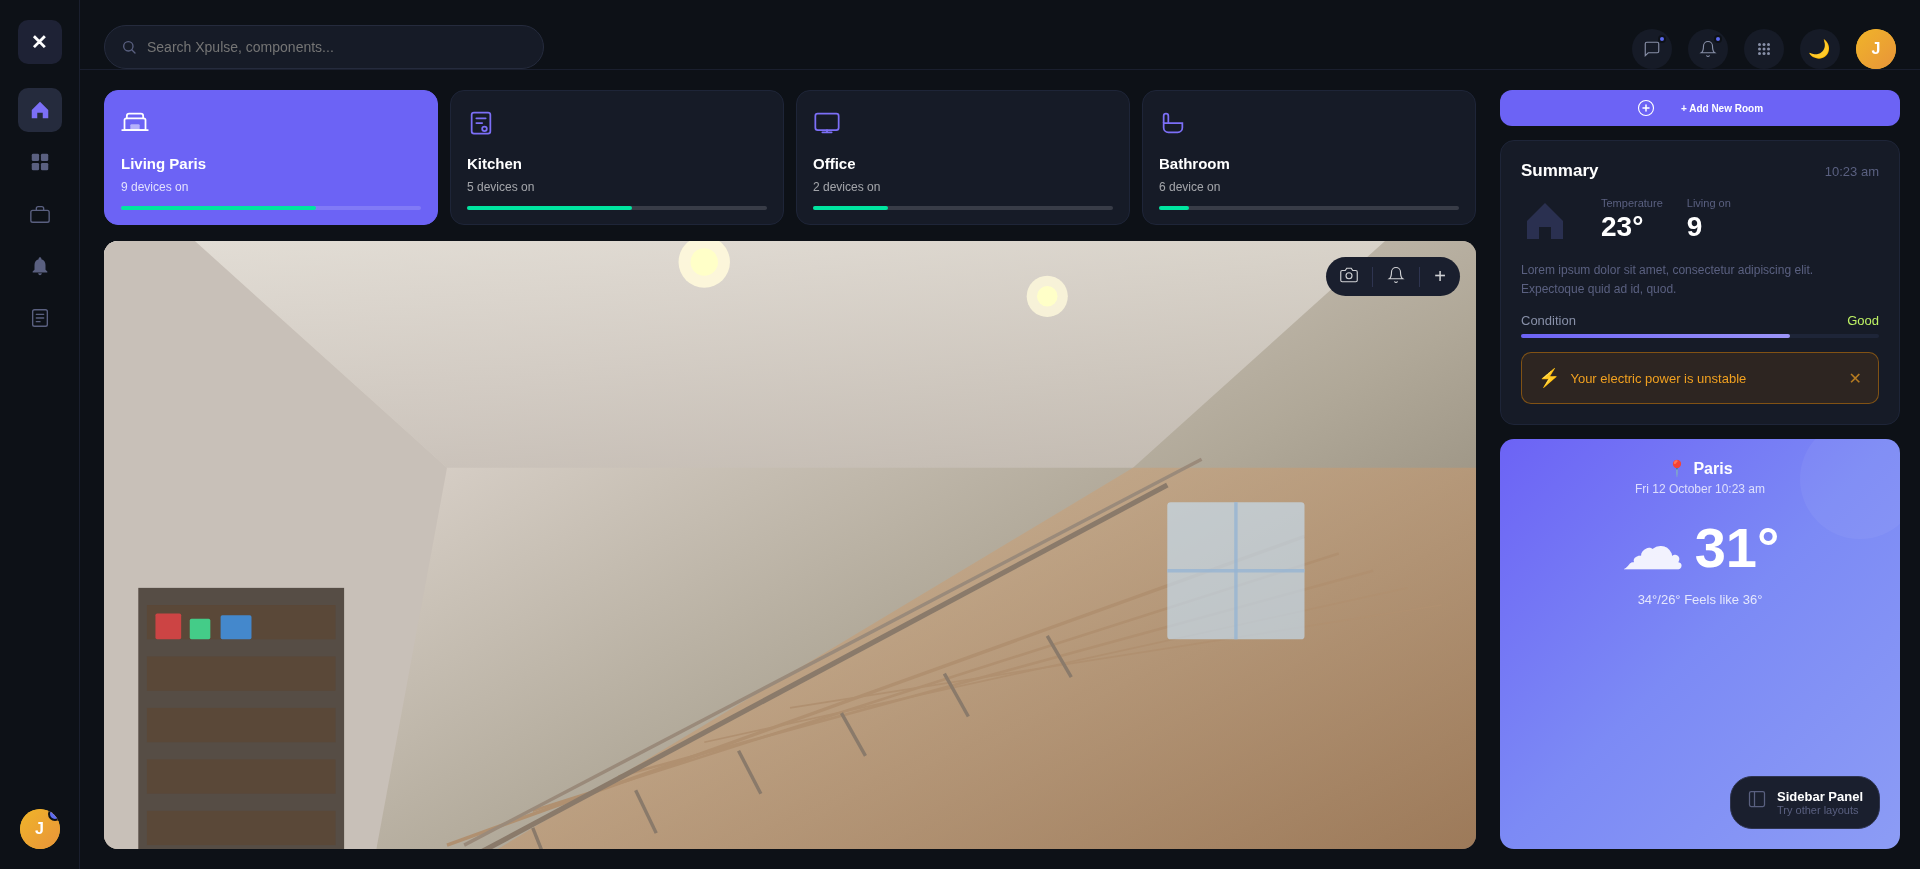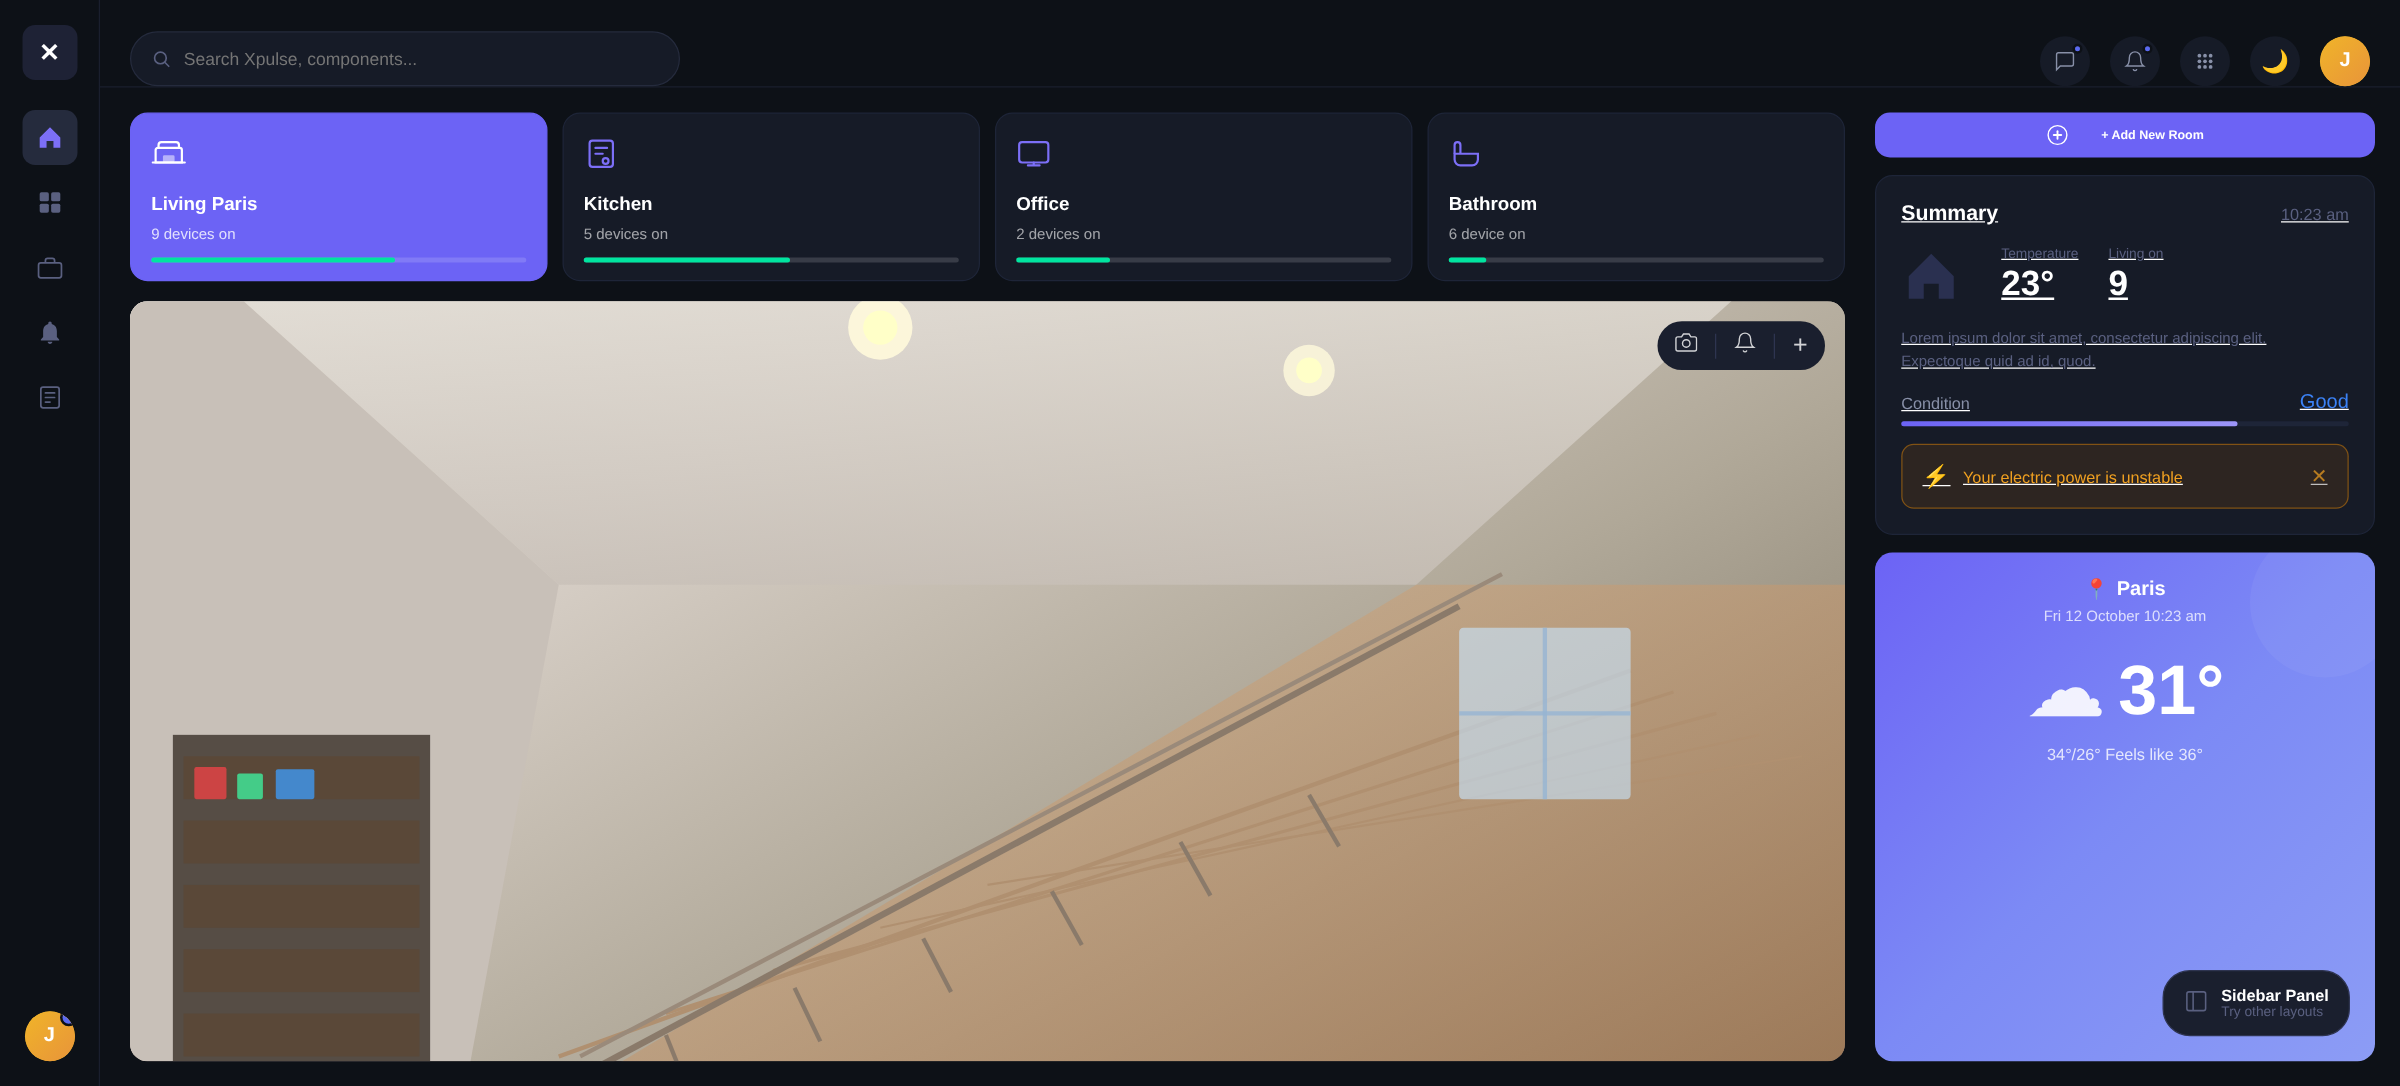--- a/index.html
+++ b/index.html
@@ -286,21 +286,20 @@
       cursor: pointer;
       width: 100%;
     }
 
     
     .summary-card {
       background: #161b27;
       border-radius: 14px;
       padding: 20px;
       border: 1px solid #1e2538;
-      text-decoration: underline;
     }
     .summary-header {
       display: flex;
       justify-content: space-between;
       align-items: center;
       margin-bottom: 16px;
     }
     .summary-title {
       font-size: 17px;
       font-weight: 600;
@@ -339,22 +338,22 @@
       display: flex;
       justify-content: space-between;
       align-items: center;
       margin-bottom: 6px;
     }
     .condition-label {
       font-size: 13px;
       color: #8890a8;
     }
     .condition-value {
-      font-size: 16px;
-      color: #3b82f6;
+      font-size: 13px;
+      color: #bef264;
       font-weight: 500;
     }
     .condition-bar {
       height: 4px;
       background: #1e2538;
       border-radius: 2px;
       margin-bottom: 14px;
     }
     .condition-fill {
       height: 100%;
@@ -450,21 +449,21 @@
 
     
     .sidebar-panel-tooltip {
       position: absolute;
       bottom: 20px;
       right: 20px;
       background: #1a1f2e;
       border-radius: 22px;
       padding: 12px 16px;
       display: flex;
-      align-items: flex-end;
+      align-items: flex-start;
       gap: 10px;
       border: 1px solid #2e3450;
       margin-top: 44px;
     }
     .tooltip-icon {
       color: #5a6080;
       font-size: 18px;
     }
     .tooltip-text {
       display: flex;

